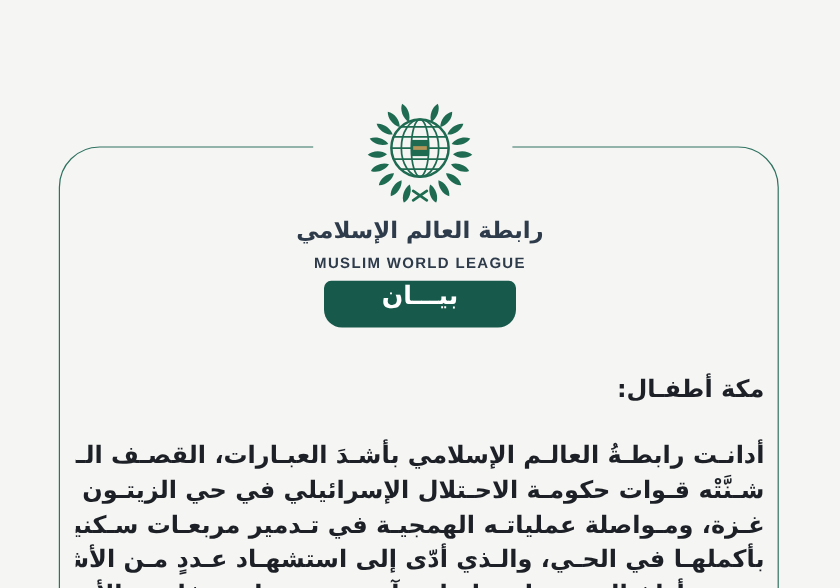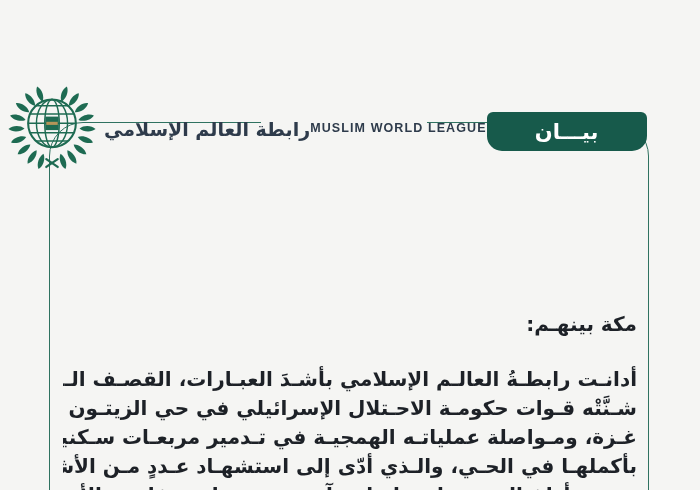--- a/index.html
+++ b/index.html
@@ -22,21 +22,21 @@
   
   .frame-gap {
     position: absolute;
     left: 261px; top: 114px;
     width: 166px; height: 16px;
     background: #f5f5f3;
   }
   .logo-block {
     position: absolute;
     left: 0; top: 86px; width: 700px;
-    display: flex; flex-direction: row; align-items: center;
+    display: flex; flex-direction: column; align-items: center;
   }
   .emblem-svg { width: 104px; height: 83px; display: block; }
   .logo-arabic {
     margin-top: 3px;
     direction: rtl;
     font-size: 19px;
     font-weight: bold;
     color: #2e3b4b;
     line-height: 40px;
     white-space: nowrap;
@@ -48,21 +48,21 @@
     font-weight: bold;
     letter-spacing: 1.1px;
     color: #2e3b4b;
     white-space: nowrap;
   }
   .banner {
     margin-top: 8px;
     width: 160px; height: 39px;
     background: #175a4b;
     border-radius: 6px 6px 15px 15px;
-    display: flex; align-items: center; justify-content: center;
+    display: flex; align-items: flex-start; justify-content: center;
     color: #ffffff;
     font-size: 21px;
     font-weight: bold;
     direction: rtl;
   }
   .location-heading {
     position: absolute;
     top: 310px; right: 63px;
     direction: rtl;
     font-size: 20px;
@@ -144,21 +144,21 @@
   </svg>
 
   <div class="logo-arabic">رابطة العالم الإسلامي</div>
   <div class="logo-english">MUSLIM WORLD LEAGUE</div>
 
   <div class="banner">
     <span>بيـــان</span>
   </div>
 </div>
 
-<div class="location-heading">مكة بينهـم:</div>
+<div class="location-heading">مكة أطفـال:</div>
 
 <div class="body-text">
   <div class="body-line">أدانـت رابطـةُ العالـم الإسلامي بأشـدَ العبـارات، القصـف الـذي</div>
   <div class="body-line">شـنَّتْه قـوات حكومـة الاحـتلال الإسرائيلي في حي الزيتـون جنـوب</div>
   <div class="body-line">غـزة، ومـواصلة عملياتـه الهمجيـة في تـدمير مربعـات سـكنيةٍ</div>
   <div class="body-line">بأكملهـا في الحـي، والـذي أدّى إلى استشهـاد عـددٍ مـن الأشـخاص</div>
   <div class="body-line">بينهـم أطفـال ونسـاء، وإصابـة آخريـن بجـراحٍ متفاوتـةٍ الأمـر</div>
 </div>
 
 </body></html>

